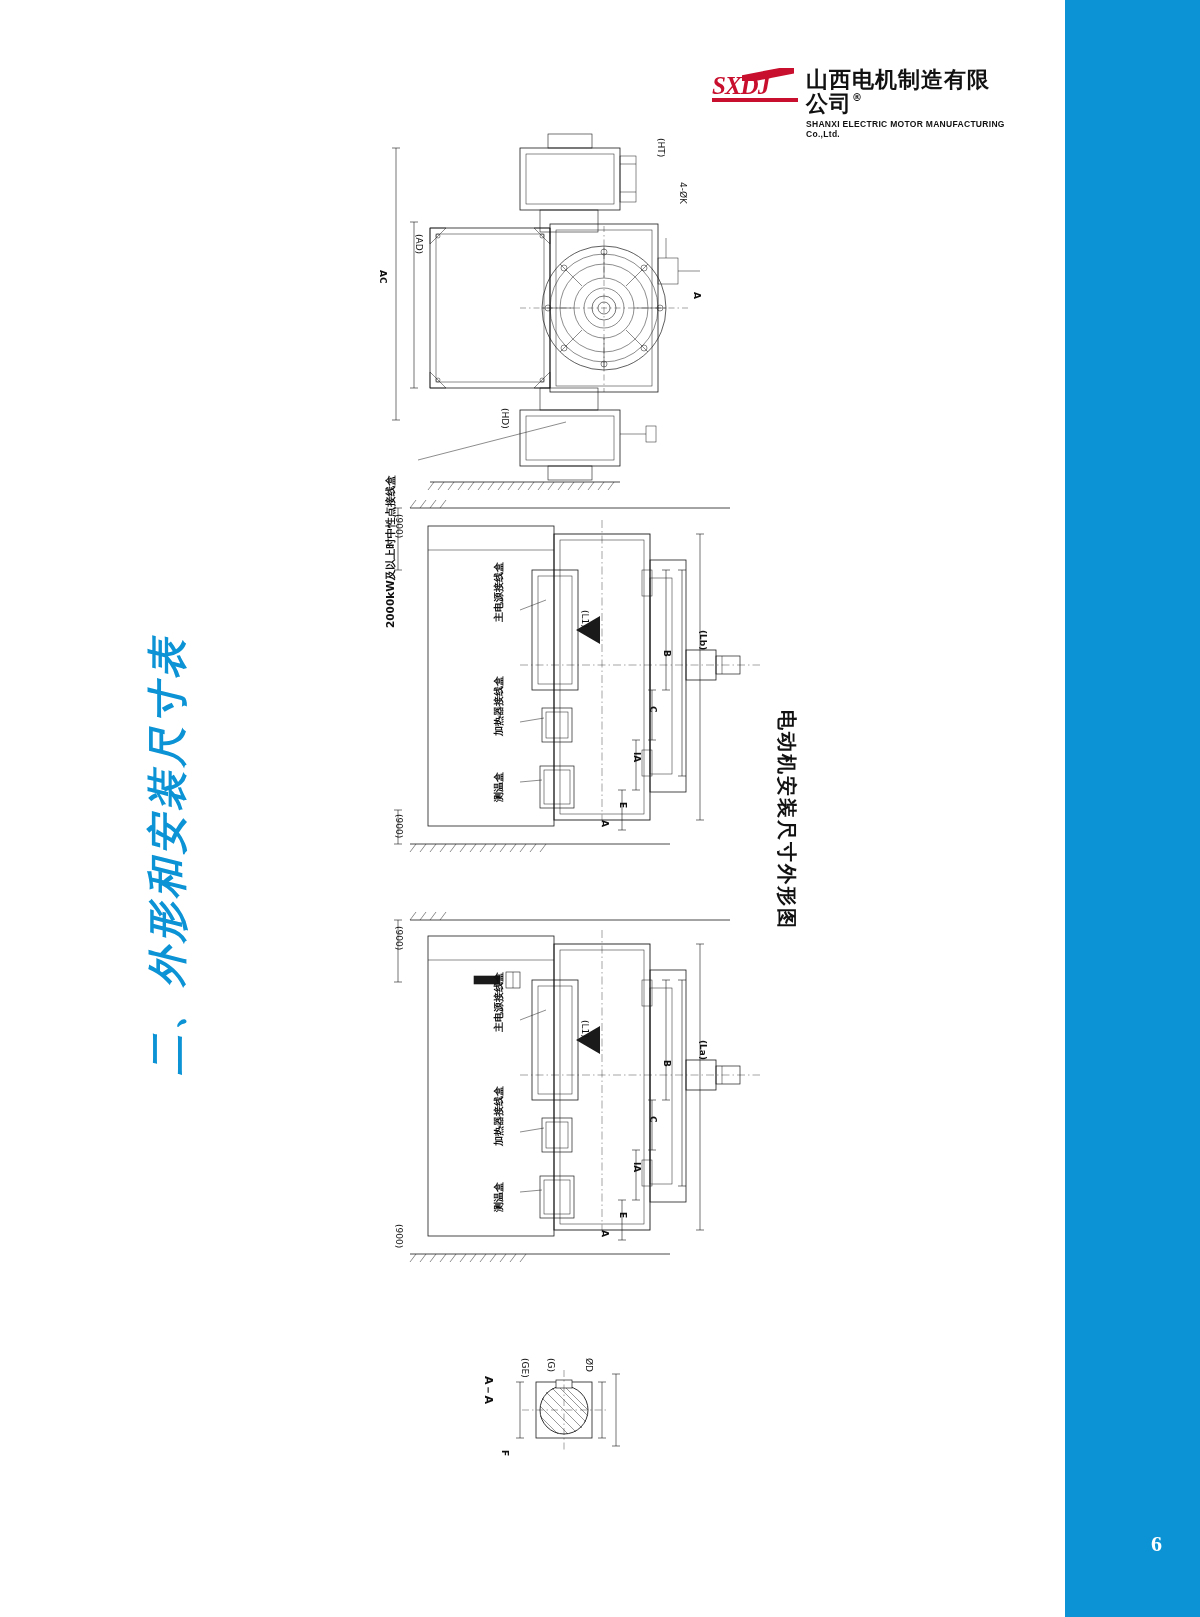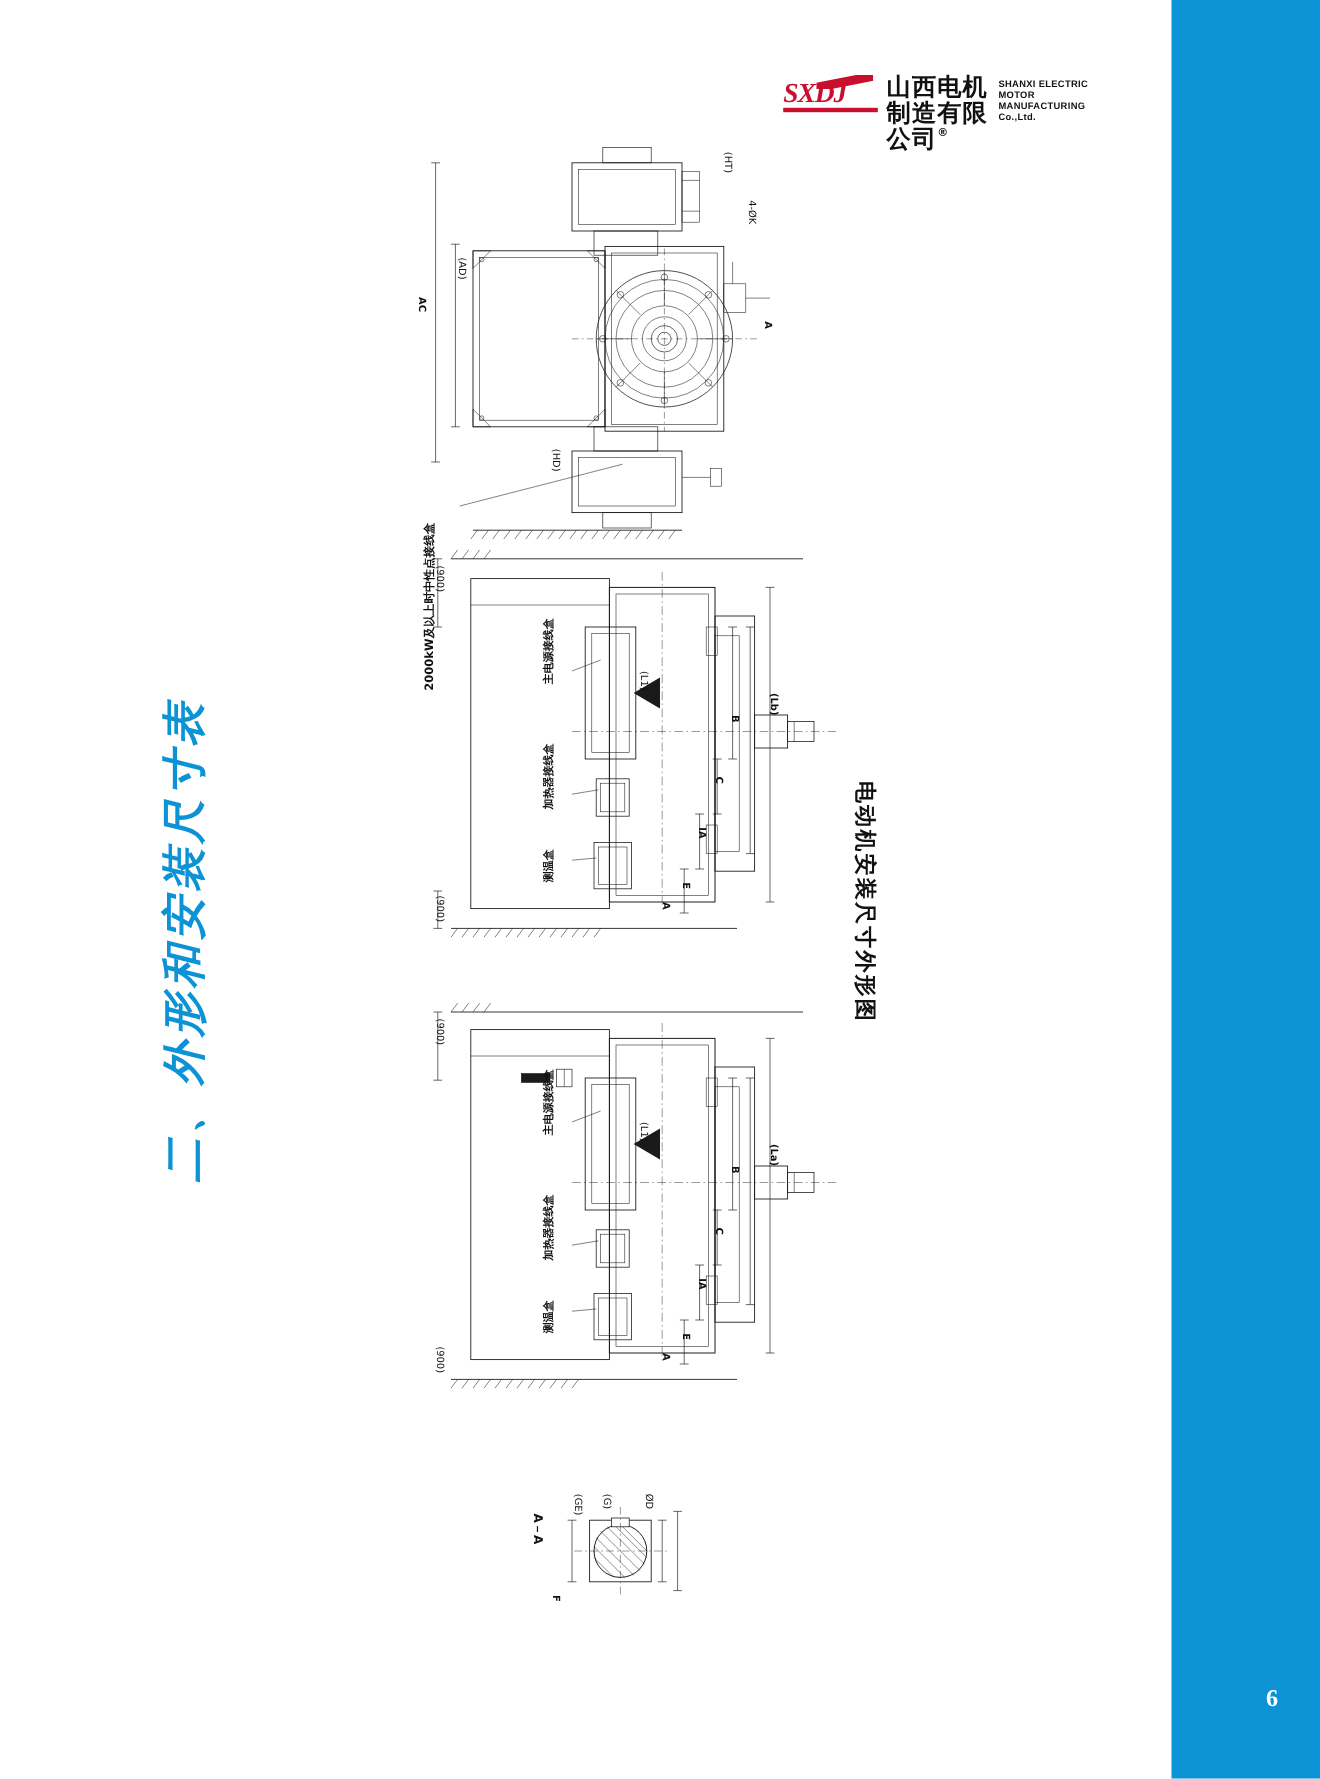--- a/index.html
+++ b/index.html
@@ -31,21 +31,21 @@
     font-style:italic;
   }
   .logo-mark .swoosh{
     position:absolute;left:30px;top:0px;width:52px;height:13px;
     background:#c8102e;
     clip-path:polygon(0 55%,72% 0,100% 0,100% 42%,26% 100%,0 100%);
   }
   .logo-mark .bar{
     position:absolute;left:0;top:30px;width:86px;height:4px;background:#c8102e;
   }
-  .logo-text{display:flex;flex-direction:row;justify-content:center;}
+  .logo-text{display:flex;flex-direction:column;justify-content:center;}
   .logo-cn{
     font-size:22px;font-weight:bold;color:#111;letter-spacing:1px;
     font-family:"DejaVu Sans",sans-serif;line-height:1.1;
   }
   .logo-cn .reg{font-size:10px;vertical-align:top;}
   .logo-en{
     font-size:8.5px;color:#111;letter-spacing:0.3px;margin-top:3px;
     font-family:"Liberation Sans",sans-serif;
     font-weight:bold;
   }

